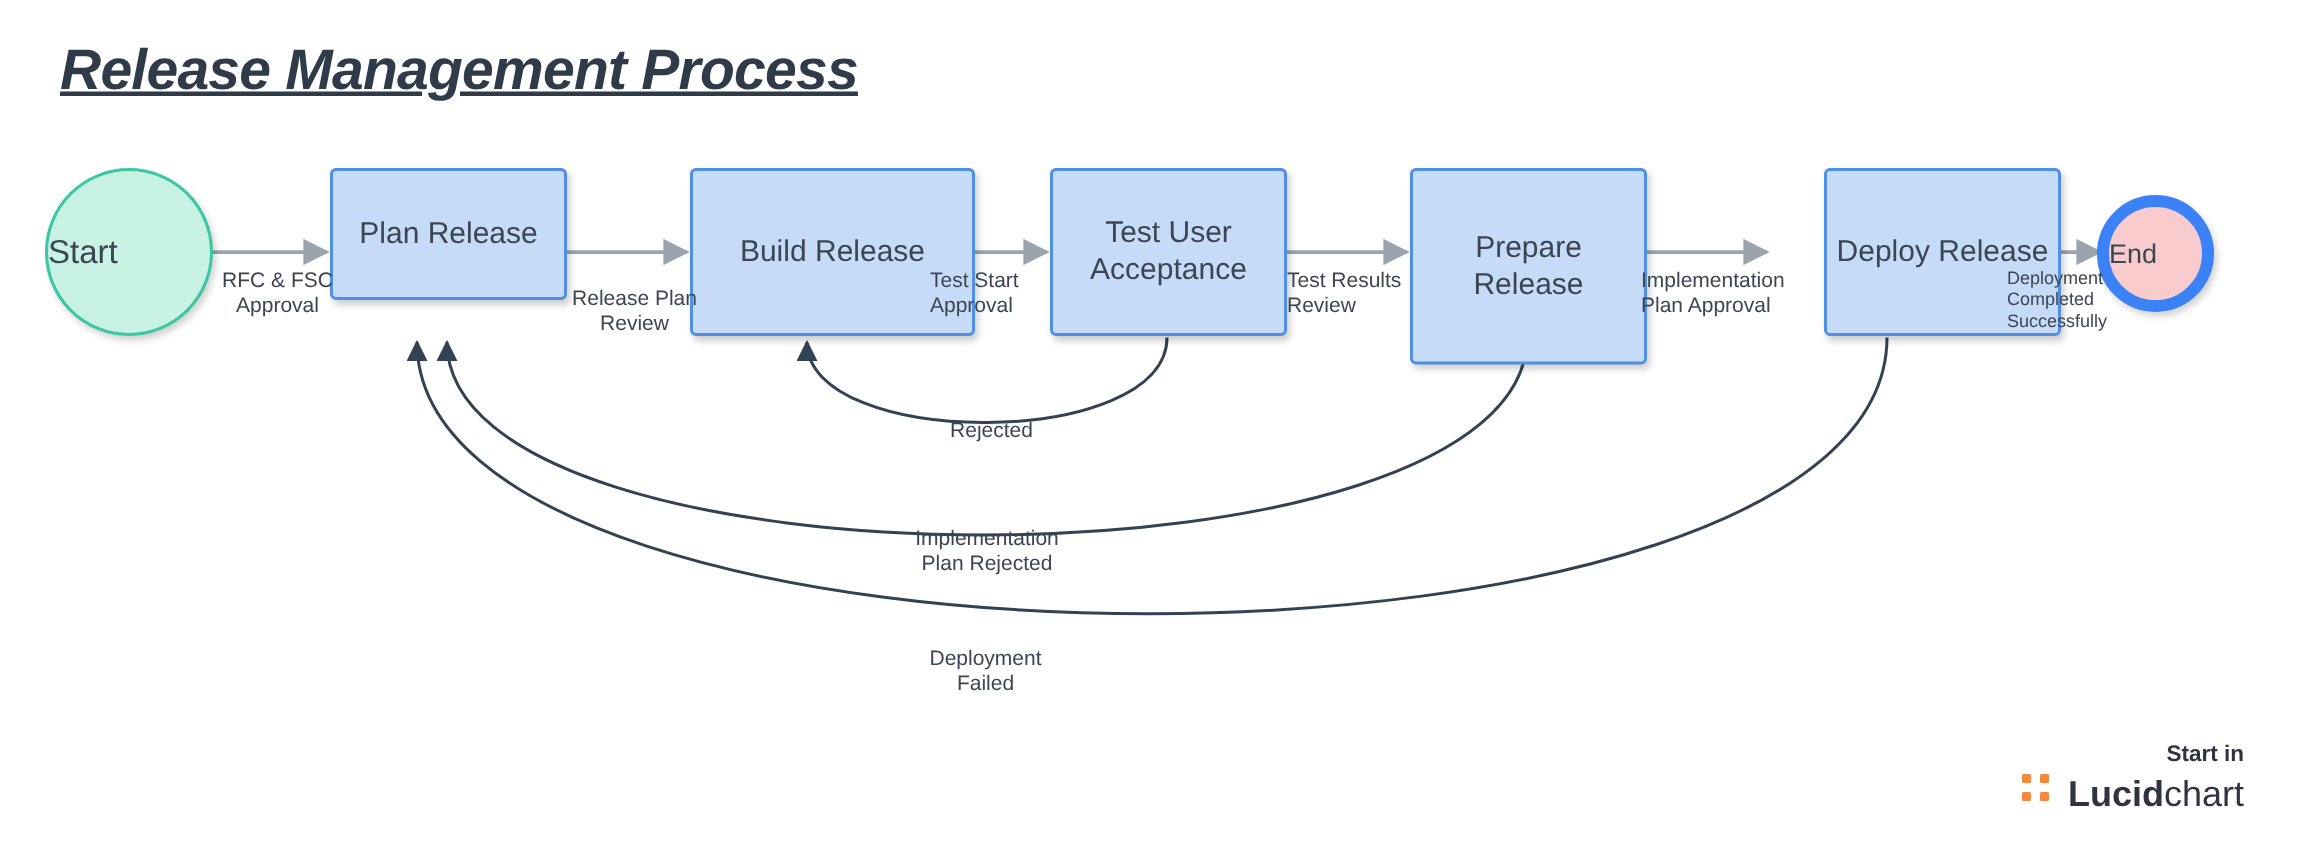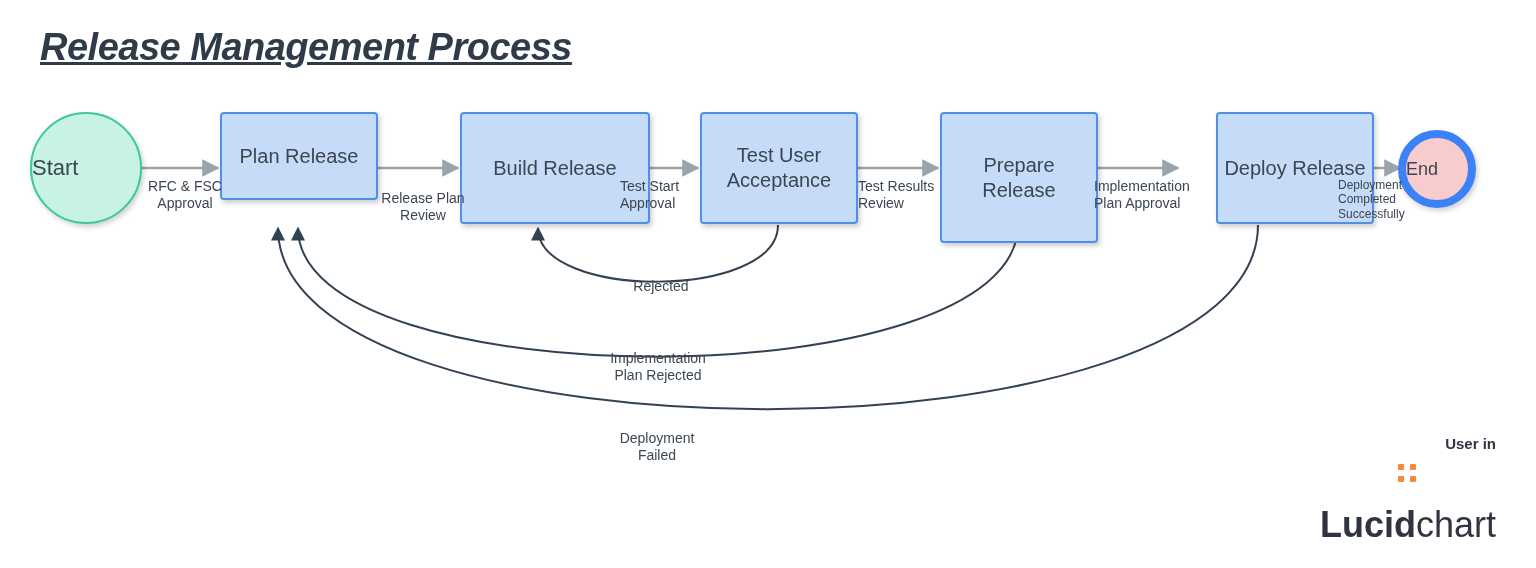--- a/index.html
+++ b/index.html
@@ -64,27 +64,26 @@
     bottom: 22px;
     text-align: right;
   }
   .footer .madein {
     font-size: 15px;
     font-weight: 700;
     color: #2f3440;
     margin-bottom: 2px;
   }
   .footer .brand {
-    font-size: 36px;
+    font-size: 24px;
     color: #2f3440;
     display: flex;
     align-items: center;
     justify-content: flex-end;
     gap: 8px;
-    flex-direction: column;
   }
   .footer .brand b { font-weight: 700; }
   svg.edges {
     position: absolute;
     left: 0; top: 0;
     width: 1536px;
     height: 568px;
     pointer-events: none;
   }
 </style>
@@ -171,21 +170,21 @@
 
 <div class="edge-label" style="left:606px; top:278px; width:110px;">Rejected</div>
 
 <div class="edge-label" style="left:588px; top:350px; width:140px;">Implementation
 Plan Rejected</div>
 
 <div class="edge-label" style="left:592px; top:430px; width:130px;">Deployment
 Failed</div>
 
 <div class="footer">
-  <div class="madein">User in</div>
+  <div class="madein">Start in</div>
   <div class="brand">
     <span>
       <svg width="26" height="26" viewBox="0 0 26 26">
         <rect x="3" y="3" width="6" height="6" rx="1" fill="#f5883b"></rect>
         <rect x="15" y="3" width="6" height="6" rx="1" fill="#f5883b"></rect>
         <rect x="3" y="15" width="6" height="6" rx="1" fill="#f5883b"></rect>
         <rect x="15" y="15" width="6" height="6" rx="1" fill="#f5883b"></rect>
       </svg>
     </span>
     <span>

